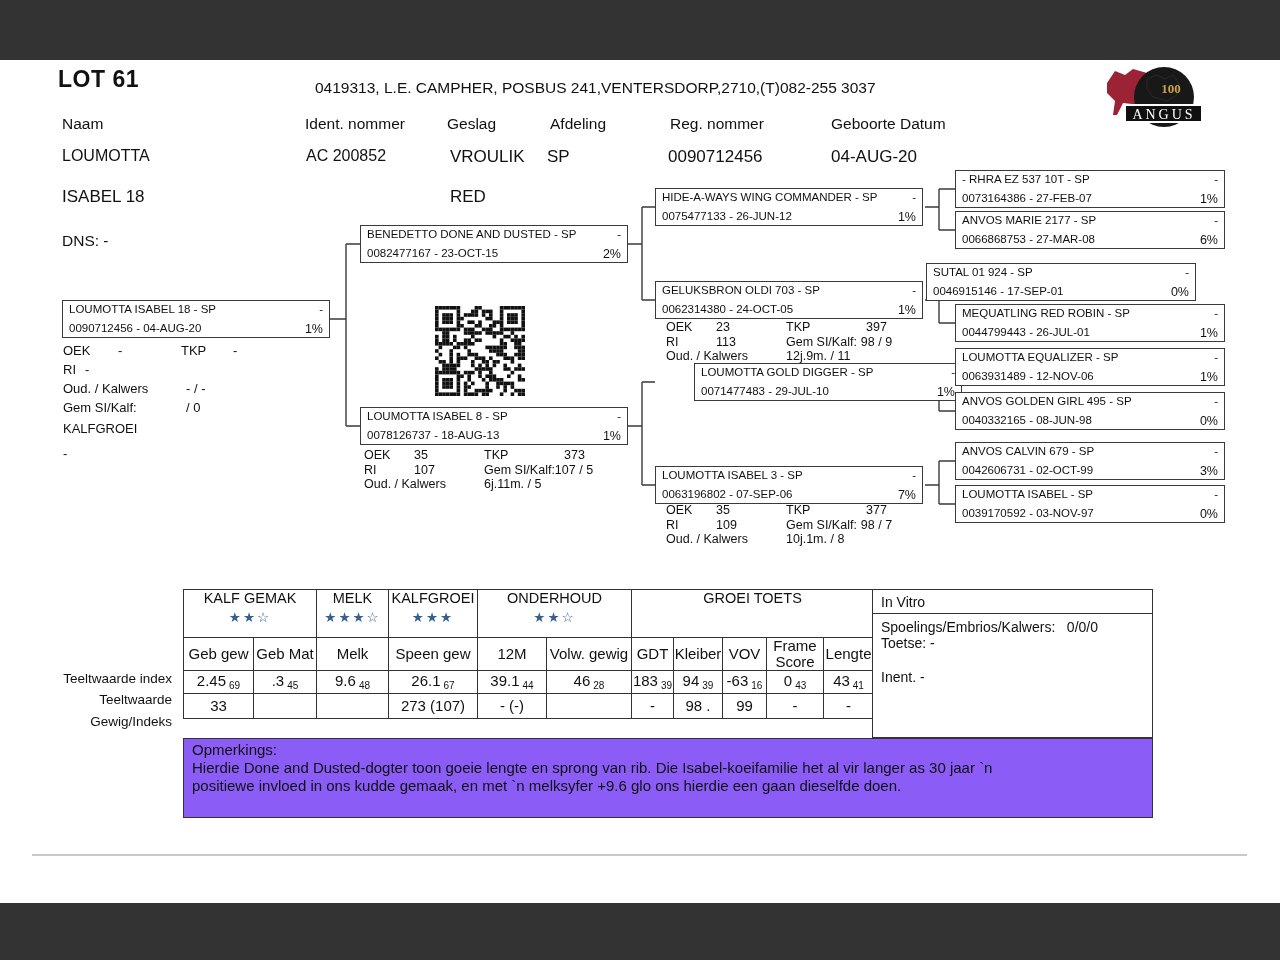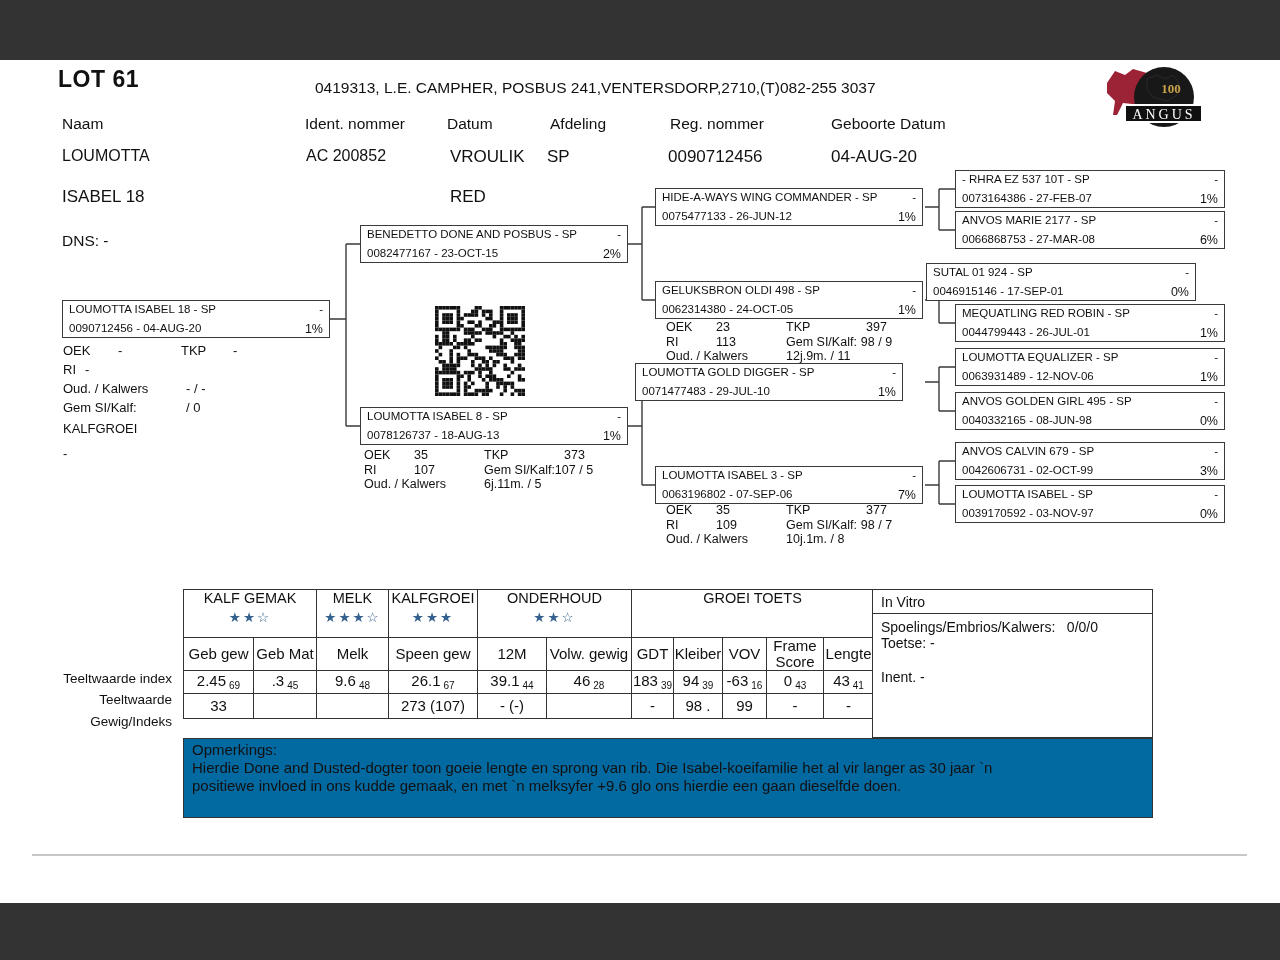--- a/index.html
+++ b/index.html
@@ -47,39 +47,39 @@
   .gwrow td{height:24px}
   .rowlab{left:30px;width:142px;text-align:right;font-size:13.5px}
   
   #invitro{left:872px;top:589px;width:281px;height:149px;border:1.4px solid #333;box-sizing:border-box;font-size:14px;background:#fff}
   #invitro .ttl{padding:4px 8px 3px;border-bottom:1.4px solid #333}
   #invitro .body{padding:5px 8px}
   #invitro .sline{display:flex}
   #invitro .sval{margin-left:auto;padding-right:46px}
   #invitro .inent{margin-top:18px}
   
-  #opmerkings{left:183px;top:738px;width:970px;height:80px;border:1.4px solid #333;box-sizing:border-box;padding:2px 8px;font-size:15px;background:#0369a1}
+  #opmerkings{left:183px;top:738px;width:970px;height:80px;border:1.4px solid #333;box-sizing:border-box;padding:2px 8px;font-size:15px;background:#8b5cf6}
   #opmerkings p{margin:1px 0 0;max-width:866px;line-height:1.18}
   #sep-line{left:32px;top:854px;width:1215px;height:2px;background:#c8c8c8}
   #qr{left:435px;top:306px;width:90px;height:90px}
   #logo{left:1103px;top:57px}
   #pedigree-lines{left:0;top:0;pointer-events:none}
 </style>
 </head>
 <body>
 
 <div class="a bar" id="bar-top"></div>
 <div class="a bar" id="bar-bottom"></div>
 
 <div class="a" id="lot">LOT 61</div>
 <div class="a" id="address">0419313, L.E. CAMPHER, POSBUS 241,VENTERSDORP,2710,(T)082-255 3037</div>
 
 <div class="a flabel" id="lab-naam">Naam</div>
 <div class="a flabel" id="lab-ident">Ident. nommer</div>
-<div class="a flabel" id="lab-geslag">Datum</div>
+<div class="a flabel" id="lab-geslag">Geslag</div>
 <div class="a flabel" id="lab-afd">Afdeling</div>
 <div class="a flabel" id="lab-reg">Reg. nommer</div>
 <div class="a flabel" id="lab-geb">Geboorte Datum</div>
 
 <div class="a fvalue" id="val-naam">LOUMOTTA</div>
 <div class="a fvalue" id="val-ident">AC  200852</div>
 <div class="a fvalue" id="val-geslag">VROULIK</div>
 <div class="a fvalue" id="val-afd">SP</div>
 <div class="a fvalue" id="val-reg">0090712456</div>
 <div class="a fvalue" id="val-geb">04-AUG-20</div>
@@ -469,21 +469,21 @@
         <rect x="50.40" y="86.40" width="3.60" height="3.60"></rect>
         <rect x="64.80" y="86.40" width="3.60" height="3.60"></rect>
         <rect x="75.60" y="86.40" width="3.60" height="3.60"></rect>
         <rect x="82.80" y="86.40" width="3.60" height="3.60"></rect>
         <rect x="86.40" y="86.40" width="3.60" height="3.60"></rect>
       </g>
     </svg></div>
 
 <div class="a pbox" style="left:360px;top:225px">
   <div class="prow">
-      <span>BENEDETTO DONE AND POSBUS - SP</span>
+      <span>BENEDETTO DONE AND DUSTED - SP</span>
       <span>-</span>
     </div>
   <div class="prow">
       <span>0082477167 - 23-OCT-15</span>
       <span class="pct">2%</span>
     </div>
 </div>
 <div class="a pbox" style="left:360px;top:407px">
   <div class="prow">
       <span>LOUMOTTA ISABEL 8 - SP</span>
@@ -518,21 +518,21 @@
       <span>HIDE-A-WAYS WING COMMANDER - SP</span>
       <span>-</span>
     </div>
   <div class="prow">
       <span>0075477133 - 26-JUN-12</span>
       <span class="pct">1%</span>
     </div>
 </div>
 <div class="a pbox" style="left:655px;top:281px">
   <div class="prow">
-      <span>GELUKSBRON OLDI 498 - SP</span>
+      <span>GELUKSBRON OLDI 703 - SP</span>
       <span>-</span>
     </div>
   <div class="prow">
       <span>0062314380 - 24-OCT-05</span>
       <span class="pct">1%</span>
     </div>
 </div>
 <div class="a stats" style="left:666px;top:320px">
   <div class="srow">
       <span class="w50">OEK</span>
@@ -544,21 +544,21 @@
       <span class="w50">RI</span>
       <span class="w70">113</span>
       <span>Gem SI/Kalf:</span>
       <span style="margin-left:4px">98 / 9</span>
     </div>
   <div class="srow">
       <span class="w120">Oud. / Kalwers</span>
       <span>12j.9m. / 11</span>
     </div>
 </div>
-<div class="a pbox" style="left:635px;top:363px">
+<div class="a pbox" style="left:694px;top:363px">
   <div class="prow">
       <span>LOUMOTTA GOLD DIGGER - SP</span>
       <span>-</span>
     </div>
   <div class="prow">
       <span>0071477483 - 29-JUL-10</span>
       <span class="pct">1%</span>
     </div>
 </div>
 <div class="a pbox" style="left:655px;top:466px">

